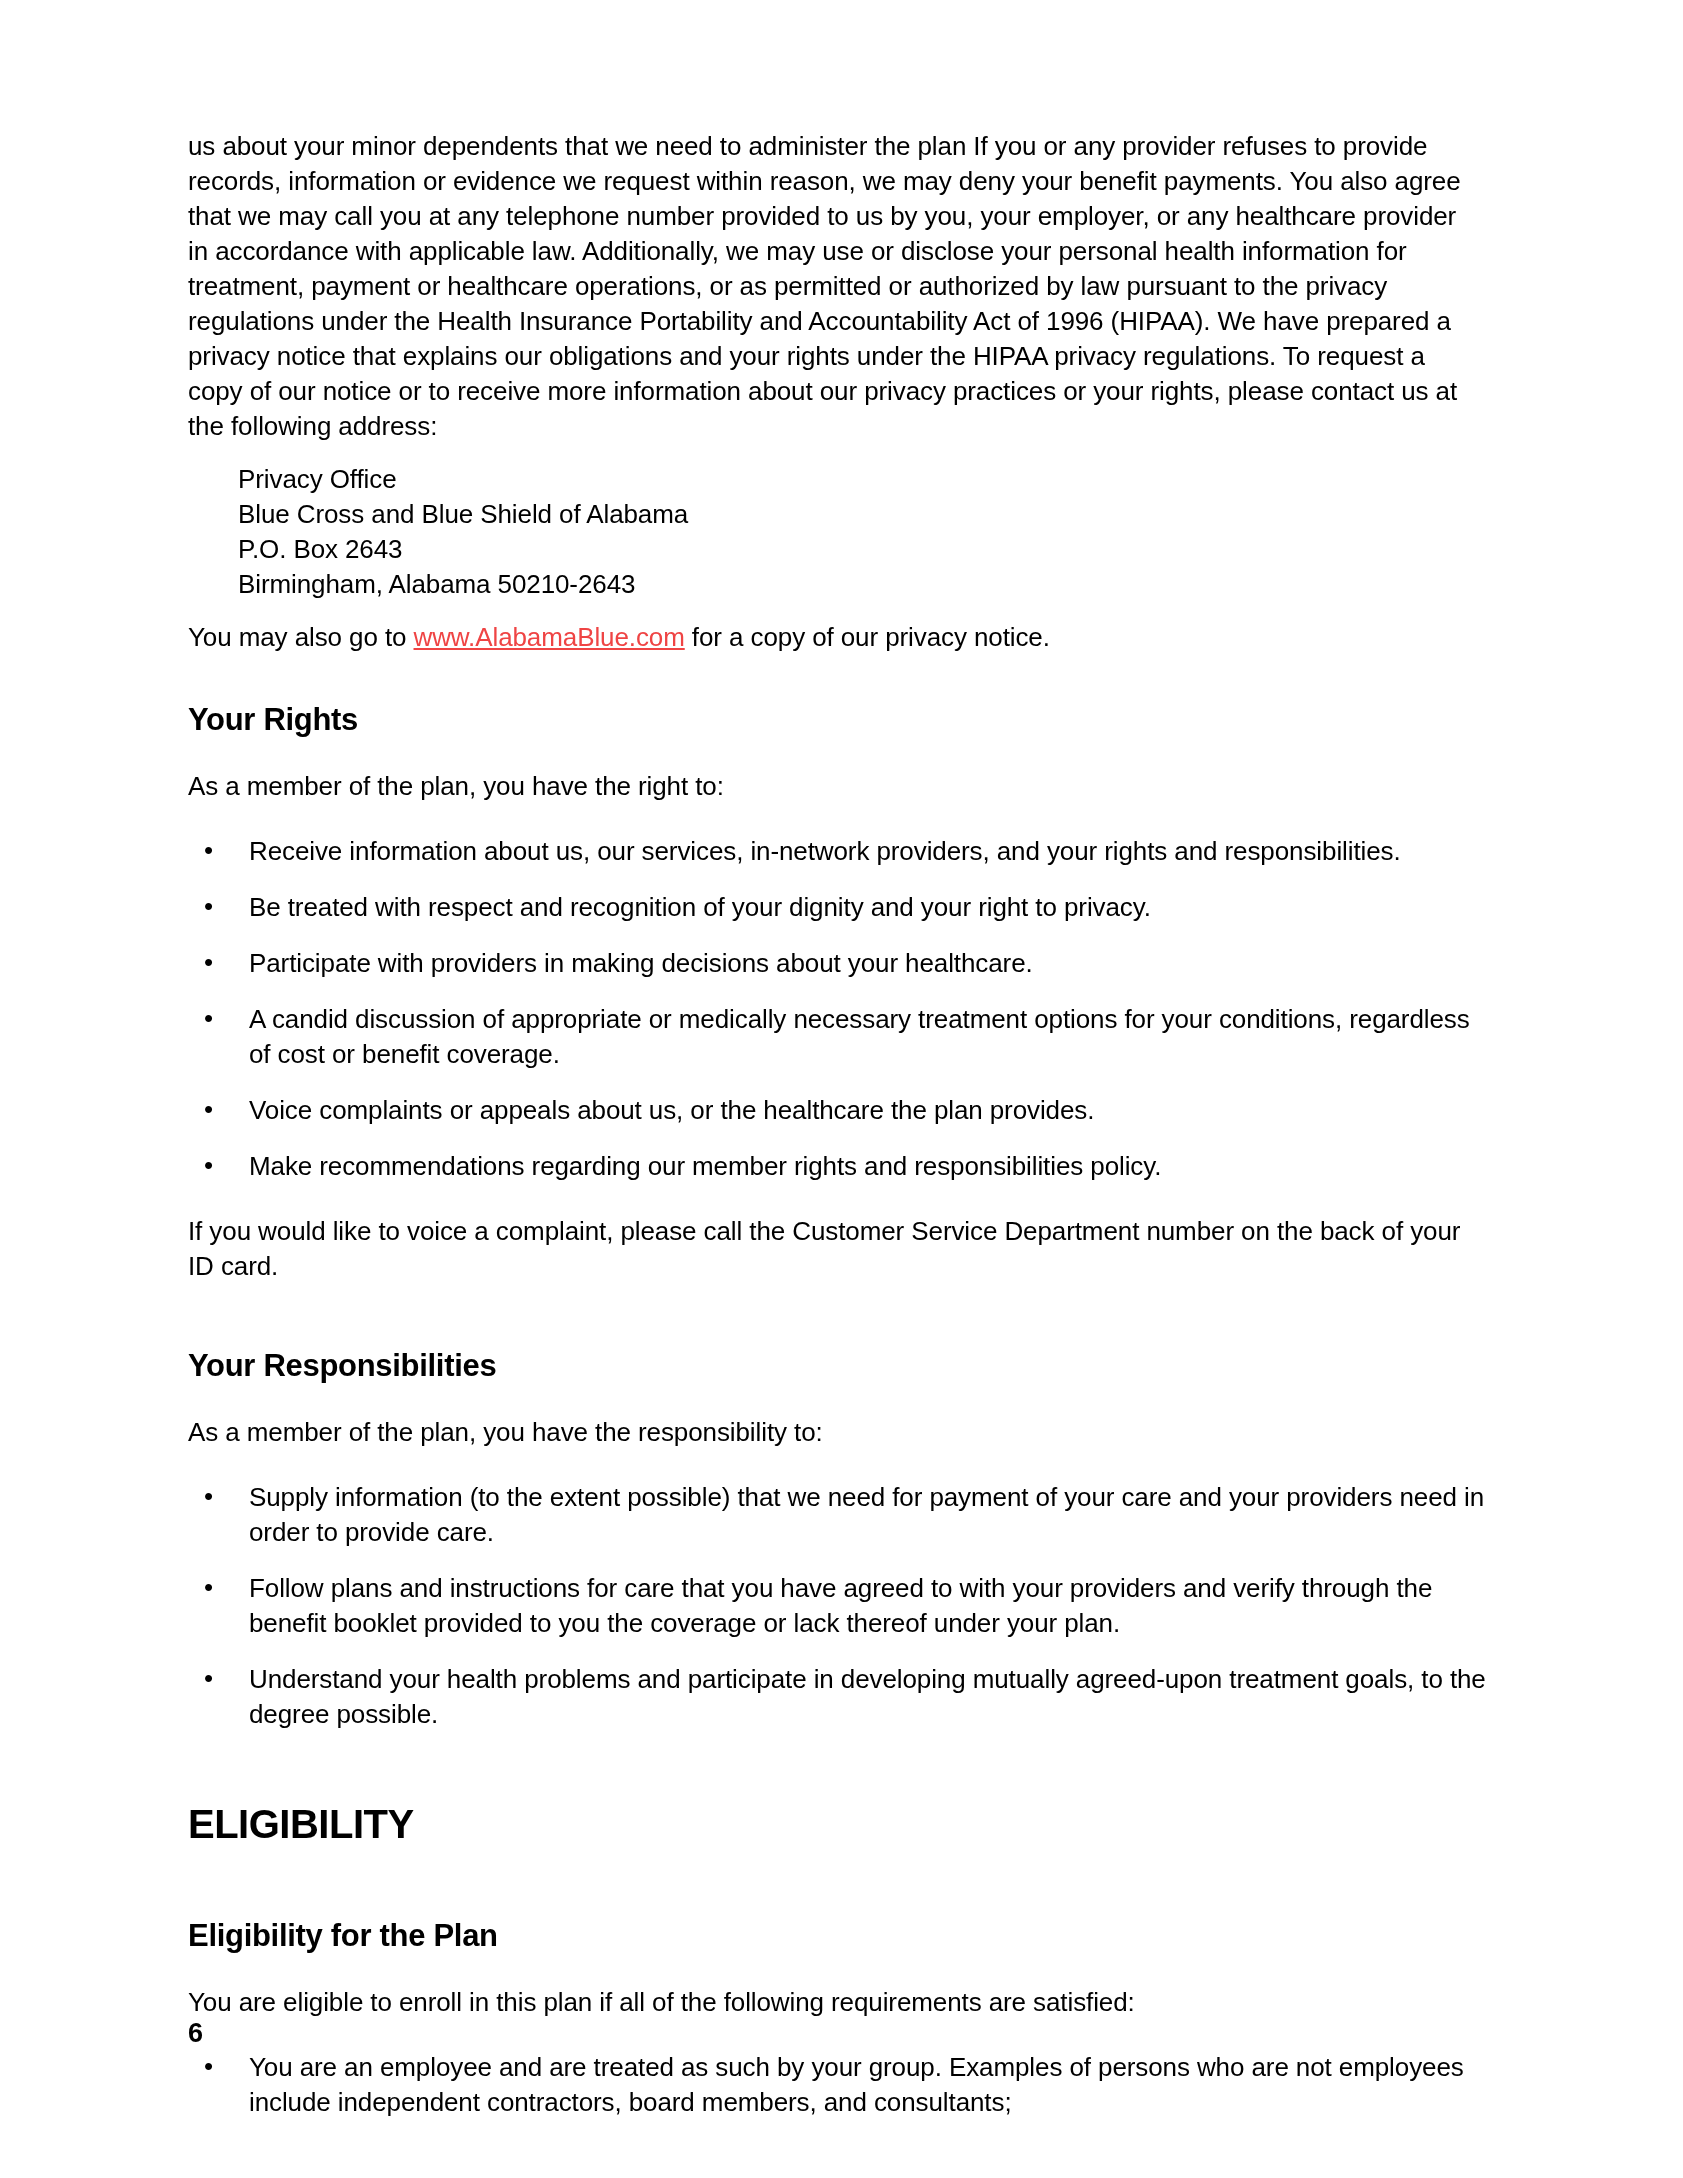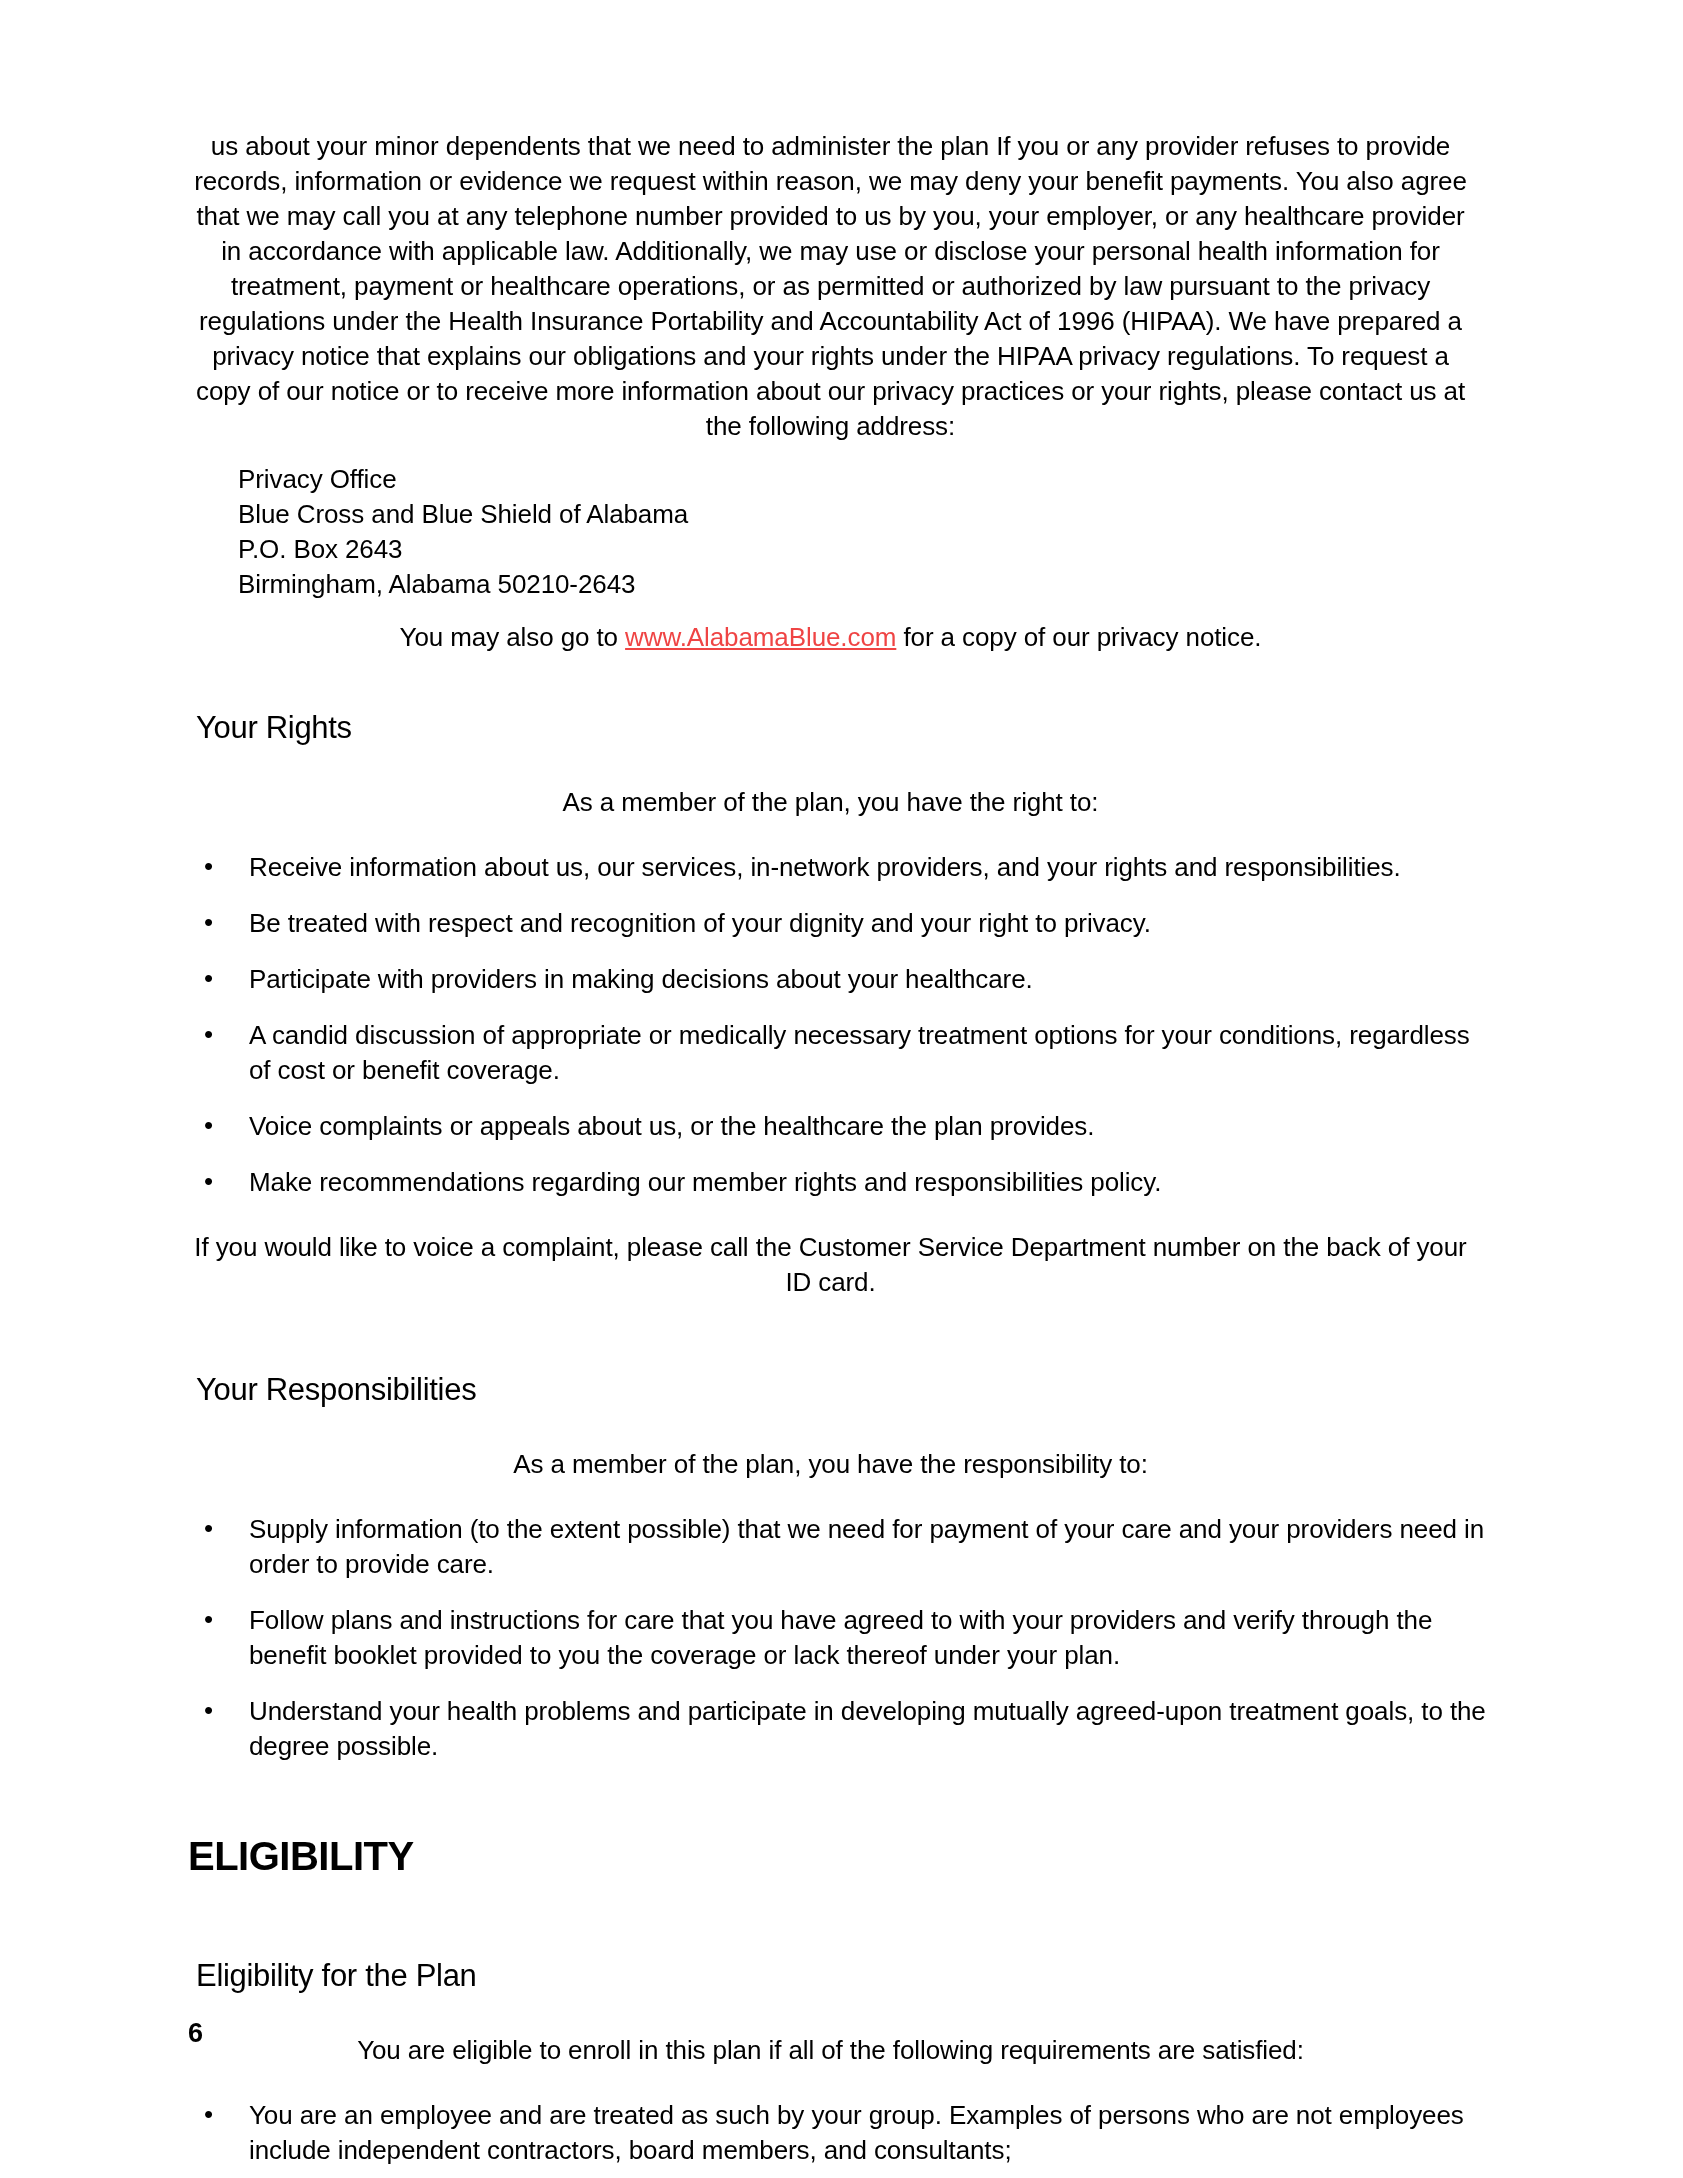--- a/index.html
+++ b/index.html
@@ -29,21 +29,21 @@
     top: 129px;
     width: 1302px;
   }
 
   
   .para {
     font-size: 26px;
     line-height: 35px;
     letter-spacing: -0.1px;
     margin: 0 17px 0 0;
-    text-align: center;
+    text-align: left;
     word-spacing: 0px;
   }
 
   .gap-sm  { height: 18px; }
   .gap-md  { height: 30px; }
   .gap-lg  { height: 46px; }
   .gap-xl  { height: 63px; }
 
   
   .address {
@@ -56,23 +56,23 @@
 
   
   a.link {
     color: #ef4444;
     text-decoration: underline;
   }
 
   
   h2.section-title {
     font-size: 31px;
-    font-weight: normal;
+    font-weight: bold;
     letter-spacing: -0.3px;
-    margin: 8px;
+    margin: 0;
     line-height: 38px;
   }
   h1.major-title {
     font-size: 40px;
     font-weight: bold;
     letter-spacing: -0.5px;
     margin: 0;
     line-height: 59px;
   }
 

